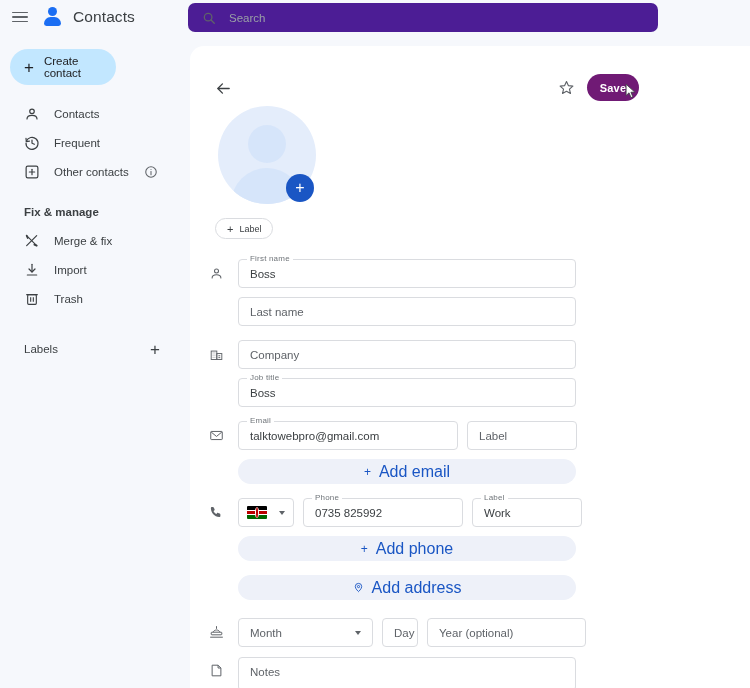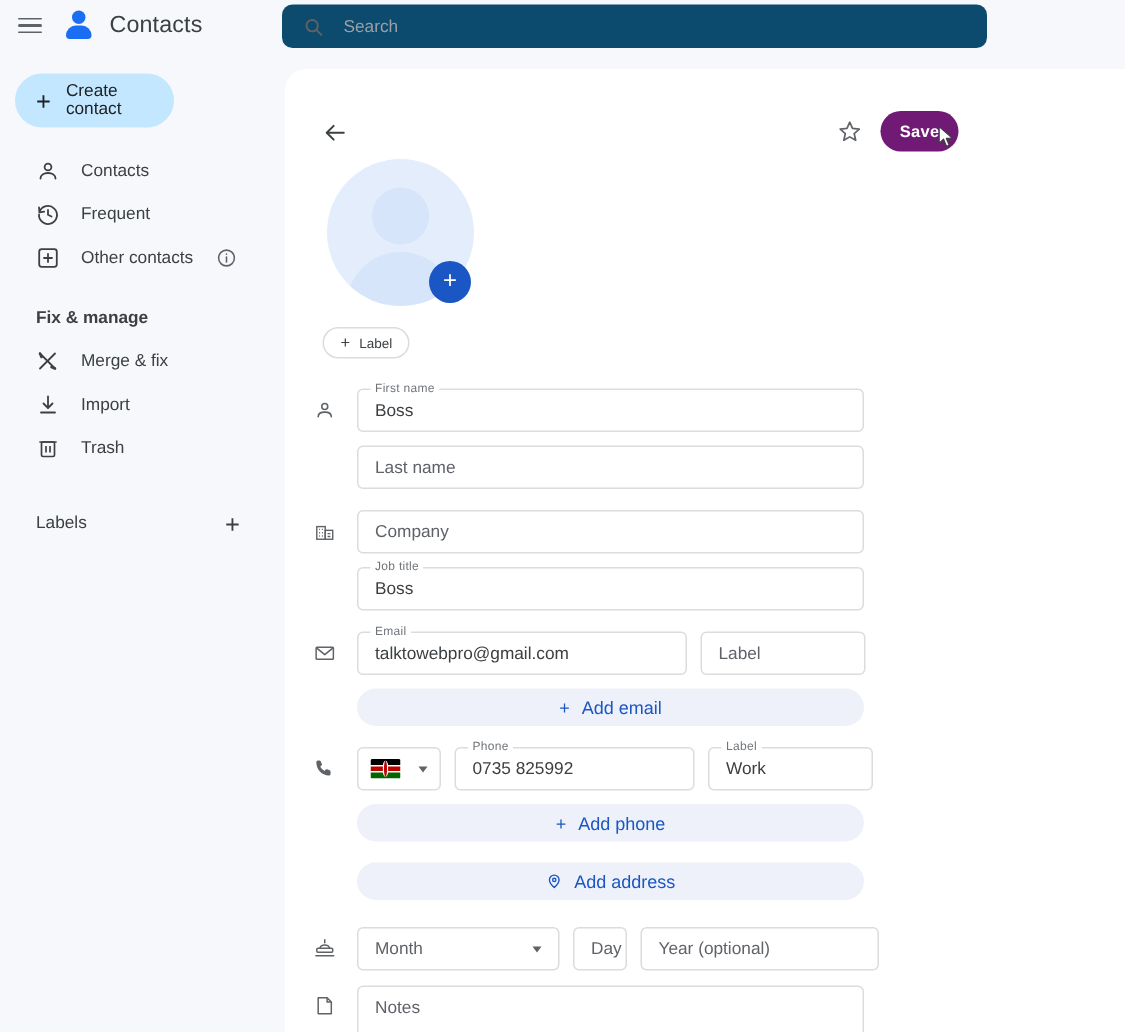--- a/index.html
+++ b/index.html
@@ -31,21 +31,21 @@
     border-radius: 50%; background: #1b6ef3;
   }
   .brand-logo .body {
     position: absolute; left: 2px; top: 11px; width: 17px; height: 9px;
     border-radius: 8px 8px 3px 3px; background: #1b6ef3;
   }
   .brand-text { font-size: 15.5px; color: #3c4043; letter-spacing: .1px; }
 
   .searchbar {
     position: absolute; left: 188px; top: 3px; width: 470px; height: 29px;
-    background: #0c4a6e; border-radius: 7px;
+    background: #4c1d95; border-radius: 7px;
     display: flex; align-items: center; padding: 0 14px; gap: 13px;
   }
   .searchbar .s-icon { width: 14px; height: 14px; flex: none; }
   .searchbar .s-text { font-size: 11.5px; color: #9aa0a6; }
 
   
   .sidebar {
     position: absolute; left: 0; top: 34px; width: 188px; height: 654px;
     background: #f6f8fc;
   }
@@ -162,21 +162,21 @@
   .w-day { width: 36px; }
   .w-year { width: 159px; }
   .w-notes { width: 338px; height: 34px; align-items: flex-start; padding-top: 8px; }
 
   .add-pill {
     margin-left: 48px; width: 338px; height: 25px; border-radius: 13px;
     background: #eef1f9; display: flex; align-items: center; justify-content: center;
     gap: 8px; cursor: pointer; margin-bottom: 9px;
   }
   .add-pill .ic { font-size: 12px; color: #1a56c4; line-height: 1; font-weight: 400; }
-  .add-pill .lbl { font-size: 12px; color: #1a56c4; }
+  .add-pill .lbl { font-size: 16px; color: #1a56c4; }
 
   .flag {
     width: 20px; height: 13px; border-radius: 1px; overflow: hidden;
     display: flex; flex-direction: column; flex: none; position: relative;
     background: #fff;
   }
   .flag .st { width: 100%; }
   .flag .b1 { height: 4px; background: #000; }
   .flag .b2 { height: 1px; background: #fff; }
   .flag .b3 { height: 3px; background: #bb0000; }

